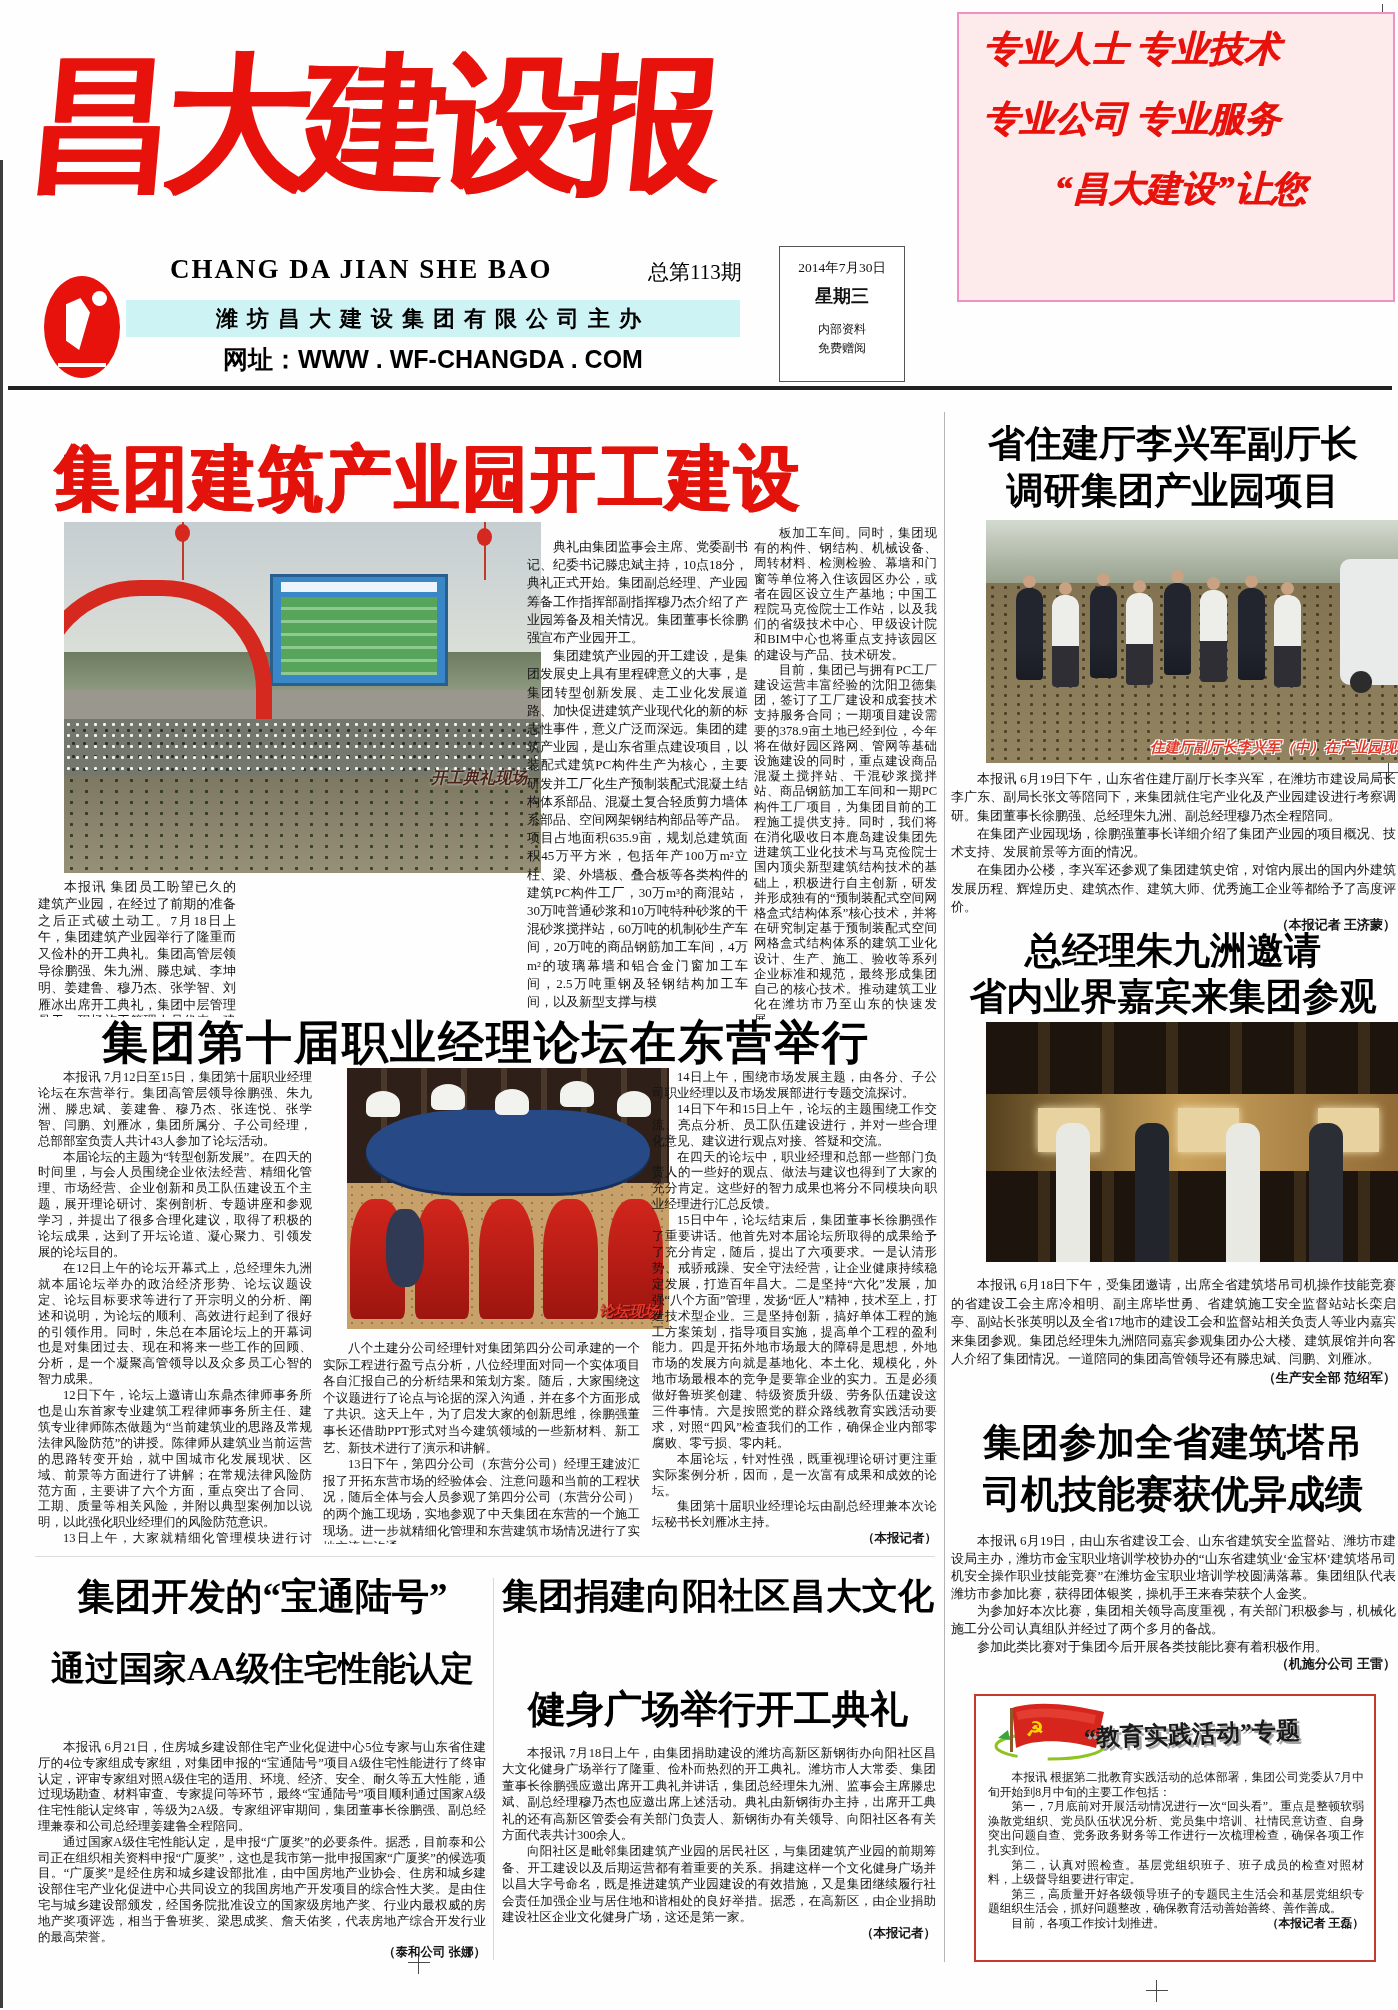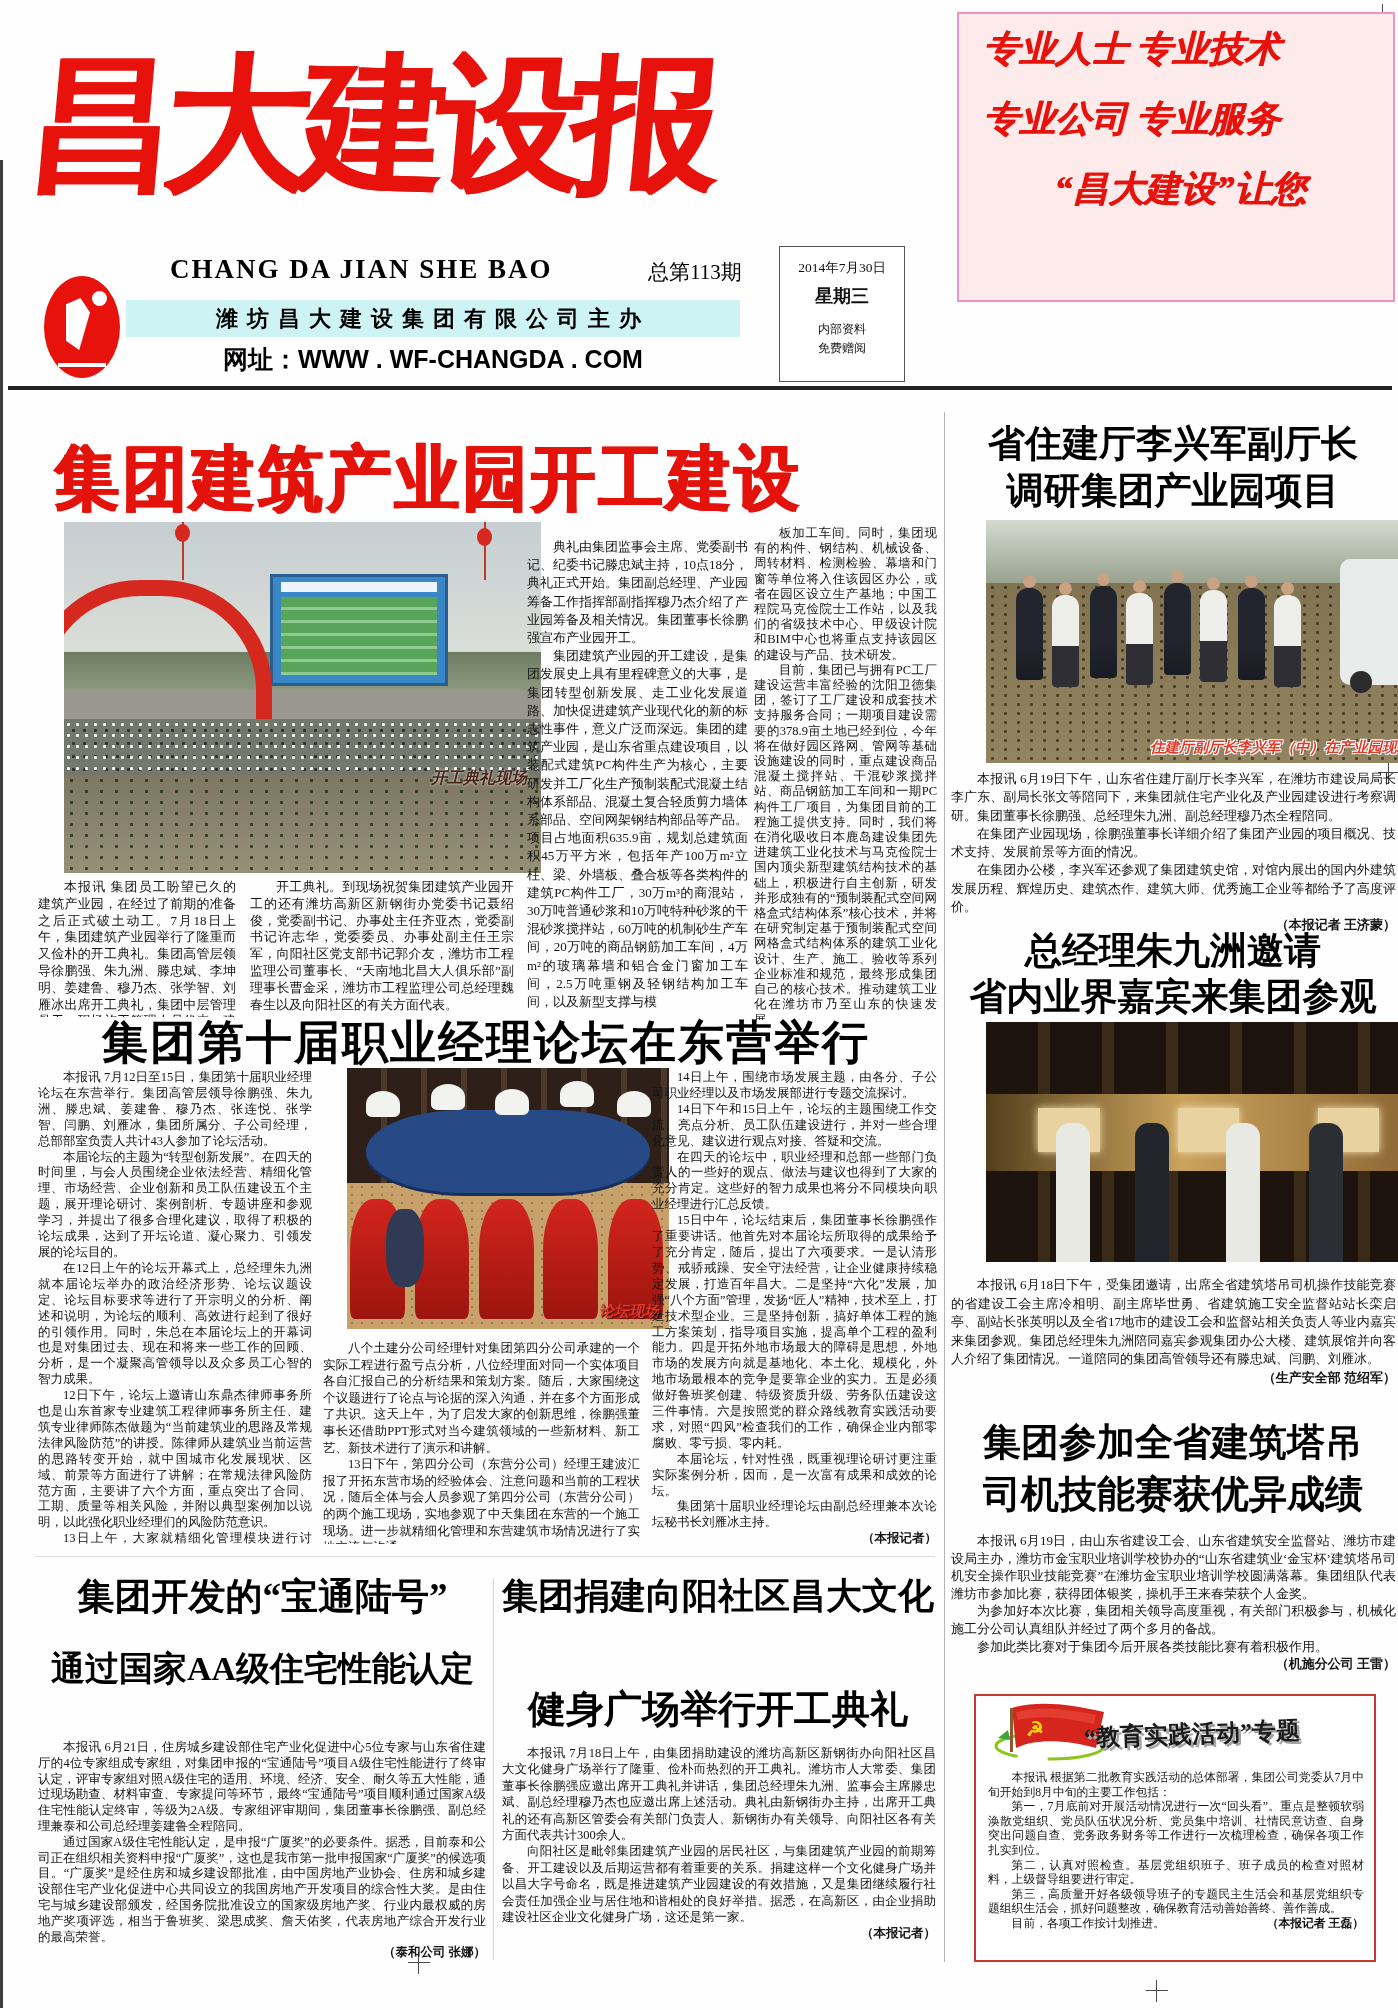--- a/index.html
+++ b/index.html
@@ -198,25 +198,20 @@
         <p>板加工车间。同时，集团现有的构件、钢结构、机械设备、周转材料、检测检验、幕墙和门窗等单位将入住该园区办公，或者在园区设立生产基地；中国工程院马克俭院士工作站，以及我们的省级技术中心、甲级设计院和BIM中心也将重点支持该园区的建设与产品、技术研发。</p>
         <p>目前，集团已与拥有PC工厂建设运营丰富经验的沈阳卫德集团，签订了工厂建设和成套技术支持服务合同；一期项目建设需要的378.9亩土地已经到位，今年将在做好园区路网、管网等基础设施建设的同时，重点建设商品混凝土搅拌站、干混砂浆搅拌站、商品钢筋加工车间和一期PC构件工厂项目，为集团目前的工程施工提供支持。同时，我们将在消化吸收日本鹿岛建设集团先进建筑工业化技术与马克俭院士国内顶尖新型建筑结构技术的基础上，积极进行自主创新，研发并形成独有的“预制装配式空间网格盒式结构体系”核心技术，并将在研究制定基于预制装配式空间网格盒式结构体系的建筑工业化设计、生产、施工、验收等系列企业标准和规范，最终形成集团自己的核心技术。推动建筑工业化在潍坊市乃至山东的快速发展。</p>
       </div>
 
   </div>
   <div class="abs body-text lead-u1">
     <div>
         <p>本报讯  集团员工盼望已久的建筑产业园，在经过了前期的准备之后正式破土动工。7月18日上午，集团建筑产业园举行了隆重而又俭朴的开工典礼。集团高管层领导徐鹏强、朱九洲、滕忠斌、李坤明、姜建鲁、穆乃杰、张学智、刘雁冰出席开工典礼，集团中层管理骨干、现场施工管理人员代表、建筑产业园拟入驻单位代表共计200余人参加</p>
       </div>
   </div>
-  <div class="abs body-text lead-u2" style="text-indent:0;">
-    <div class="noindent">
-        <p>开工典礼。到现场祝贺集团建筑产业园开工的还有潍坊高新区新钢街办党委书记聂绍俊，党委副书记、办事处主任齐亚杰，党委副书记许志华，党委委员、办事处副主任王宗军，向阳社区党支部书记郭介友，潍坊市工程监理公司董事长、“天南地北昌大人俱乐部”副理事长曹金采，潍坊市工程监理公司总经理魏春生以及向阳社区的有关方面代表。</p>
-      </div>
-  </div>
 
   <div class="abs h-serif forum-headline">集团第十届职业经理论坛在东营举行</div>
   <div class="abs body-text forum-c1">
     <div>
         <p>本报讯  7月12日至15日，集团第十届职业经理论坛在东营举行。集团高管层领导徐鹏强、朱九洲、滕忠斌、姜建鲁、穆乃杰、张连悦、张学智、闫鹏、刘雁冰，集团所属分、子公司经理，总部部室负责人共计43人参加了论坛活动。</p>
         <p>本届论坛的主题为“转型创新发展”。在四天的时间里，与会人员围绕企业依法经营、精细化管理、市场经营、企业创新和员工队伍建设五个主题，展开理论研讨、案例剖析、专题讲座和参观学习，并提出了很多合理化建议，取得了积极的论坛成果，达到了开坛论道、凝心聚力、引领发展的论坛目的。</p>
         <p>在12日上午的论坛开幕式上，总经理朱九洲就本届论坛举办的政治经济形势、论坛议题设定、论坛目标要求等进行了开宗明义的分析、阐述和说明，为论坛的顺利、高效进行起到了很好的引领作用。同时，朱总在本届论坛上的开幕词也是对集团过去、现在和将来一些工作的回顾、分析，是一个凝聚高管领导以及众多员工心智的智力成果。</p>
         <p>12日下午，论坛上邀请山东鼎杰律师事务所也是山东首家专业建筑工程律师事务所主任、建筑专业律师陈杰做题为“当前建筑业的思路及常规法律风险防范”的讲授。陈律师从建筑业当前运营的思路转变开始，就中国城市化发展现状、区域、前景等方面进行了讲解；在常规法律风险防范方面，主要讲了六个方面，重点突出了合同、工期、质量等相关风险，并附以典型案例加以说明，以此强化职业经理们的风险防范意识。</p>
         <p>13日上午，大家就精细化管理模块进行讨论。</p>
       </div>

